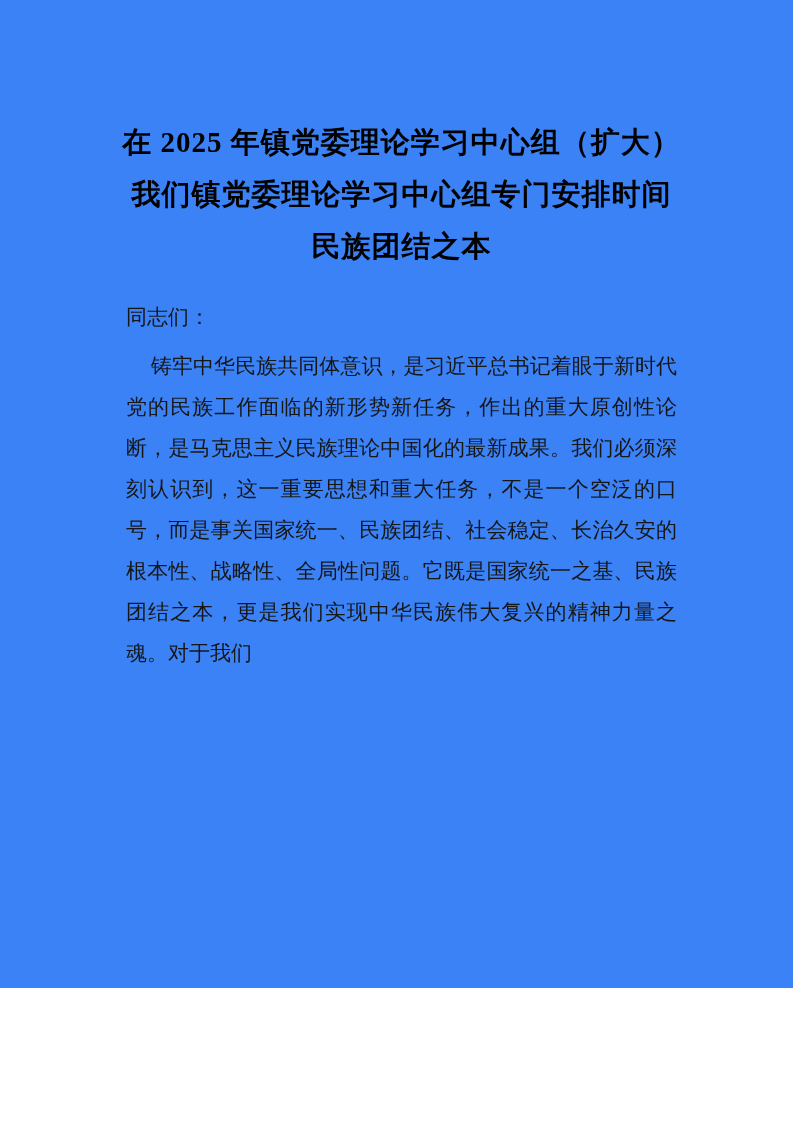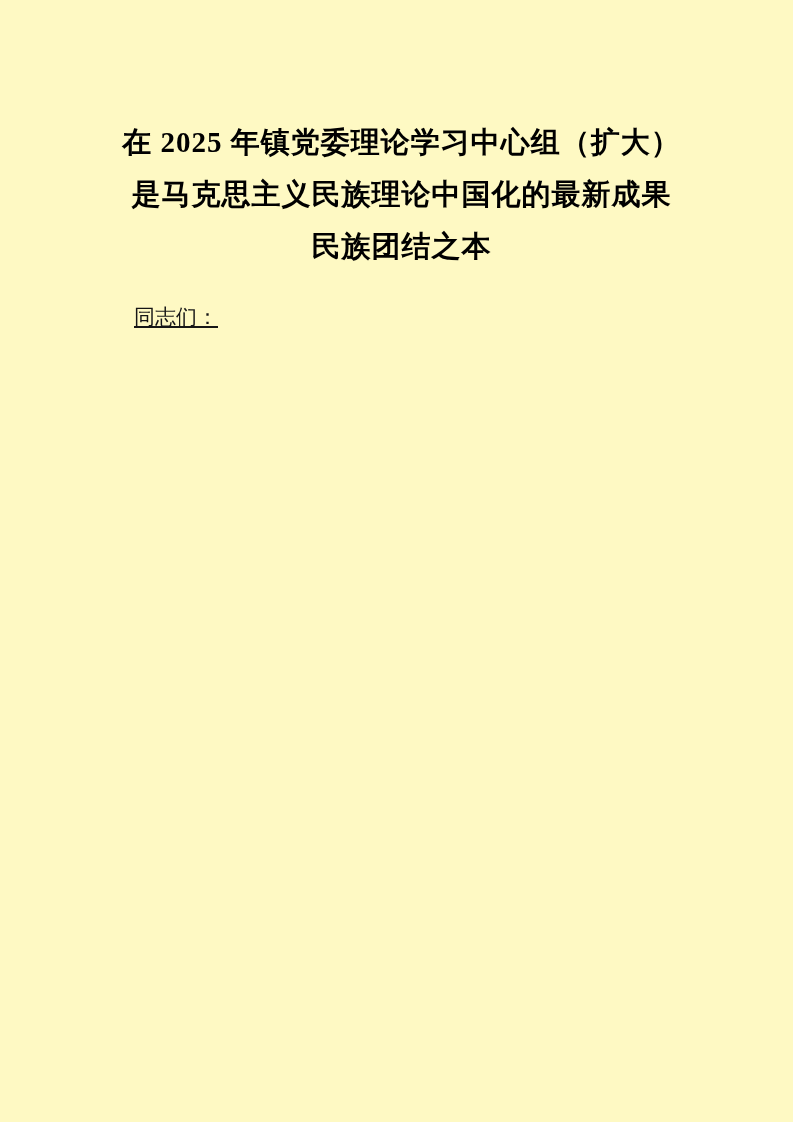--- a/index.html
+++ b/index.html
@@ -3,22 +3,22 @@
 <meta charset="utf-8">
 <style>
   html, body {
     margin: 0;
     padding: 0;
     background: #ffffff;
   }
   .page {
     position: relative;
     width: 793px;
-    height: 1122px;
-    background: #fef9c3;
+    height: 988px;
+    background: #3b82f6;
     overflow: hidden;
     font-family: "Liberation Serif", "DejaVu Serif", serif;
     color: #000000;
   }
   .content {
     position: absolute;
     left: 118px;
     top: 116px;
     width: 567px;
   }
@@ -36,39 +36,39 @@
     white-space: nowrap;
   }
   .doc-body {
     font-size: 21px;
     line-height: 41px;
     text-align: justify;
     text-justify: inter-character;
     color: #161616;
   }
   .doc-body p {
-    margin: 16px;
+    margin: 8px;
     padding: 0;
     text-indent: 25px;
-    text-decoration: underline;
   }
   .doc-body p.salutation {
     text-indent: 0;
   }
 </style>
 </head>
 <body>
 
 <div class="page">
   <div class="content">
 
     <h1 class="doc-title">
       <span class="title-line">在 2025 年镇党委理论学习中心组（扩大）</span>
-      <span class="title-line">是马克思主义民族理论中国化的最新成果</span>
+      <span class="title-line">我们镇党委理论学习中心组专门安排时间</span>
       <span class="title-line">民族团结之本</span>
     </h1>
 
     <div class="doc-body">
       <p class="salutation">同志们：</p>
+      <p class="para">铸牢中华民族共同体意识，是习近平总书记着眼于新时代党的民族工作面临的新形势新任务，作出的重大原创性论断，是马克思主义民族理论中国化的最新成果。我们必须深刻认识到，这一重要思想和重大任务，不是一个空泛的口号，而是事关国家统一、民族团结、社会稳定、长治久安的根本性、战略性、全局性问题。它既是国家统一之基、民族团结之本，更是我们实现中华民族伟大复兴的精神力量之魂。对于我们</p>
     </div>
 
   </div>
 </div>
 
 </body></html>

